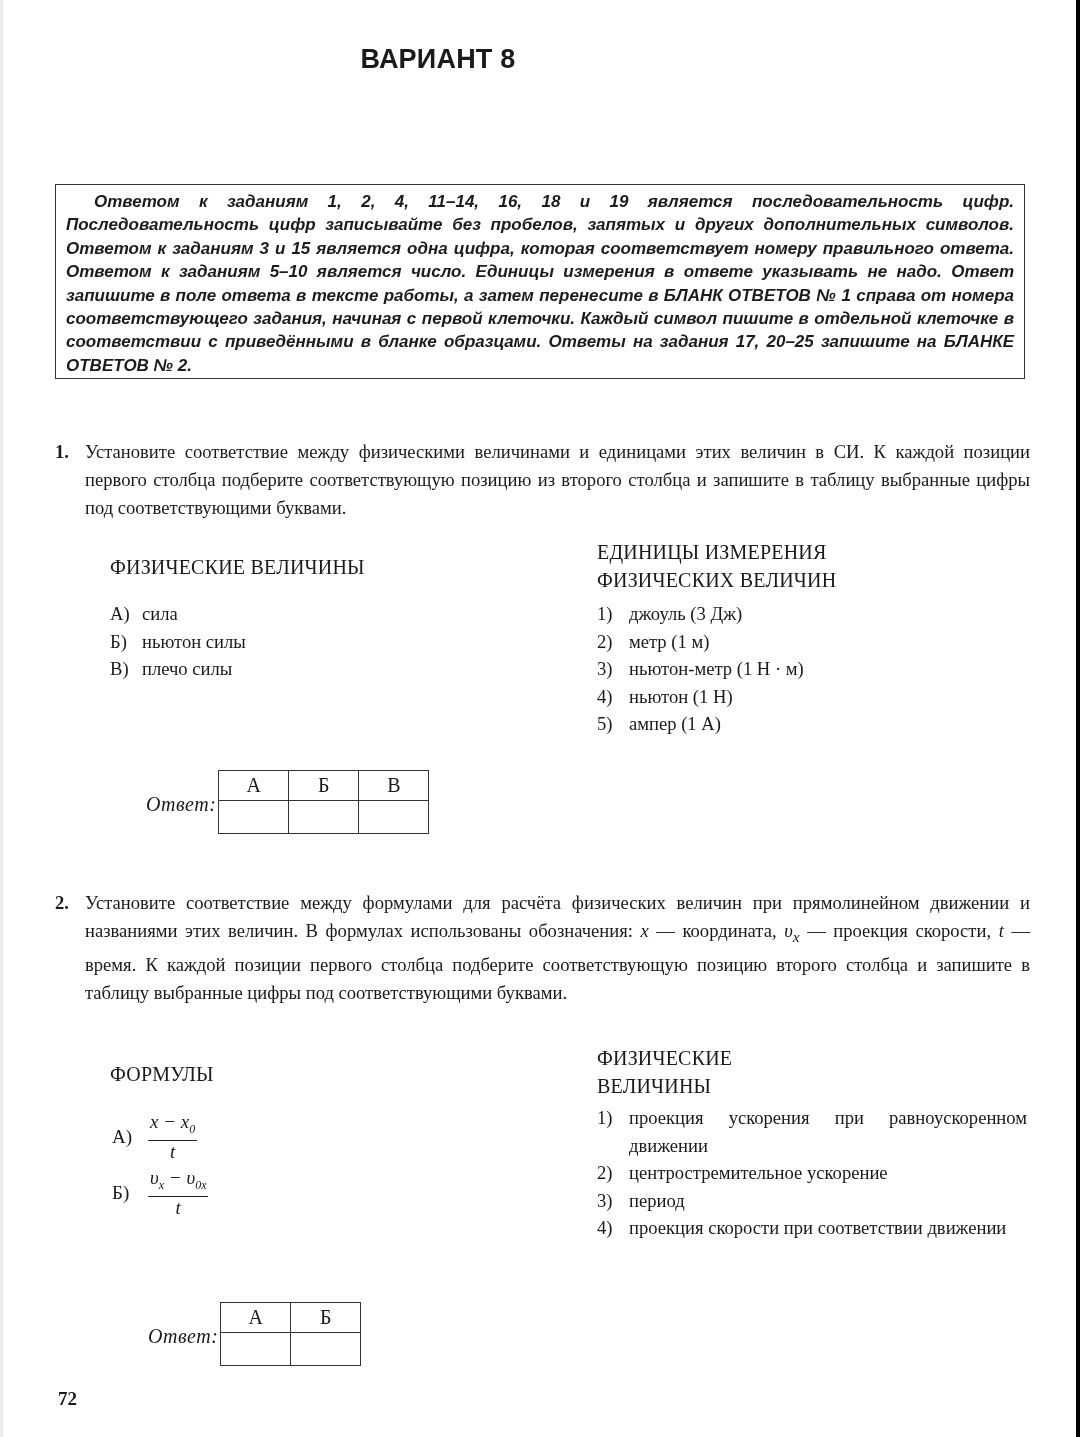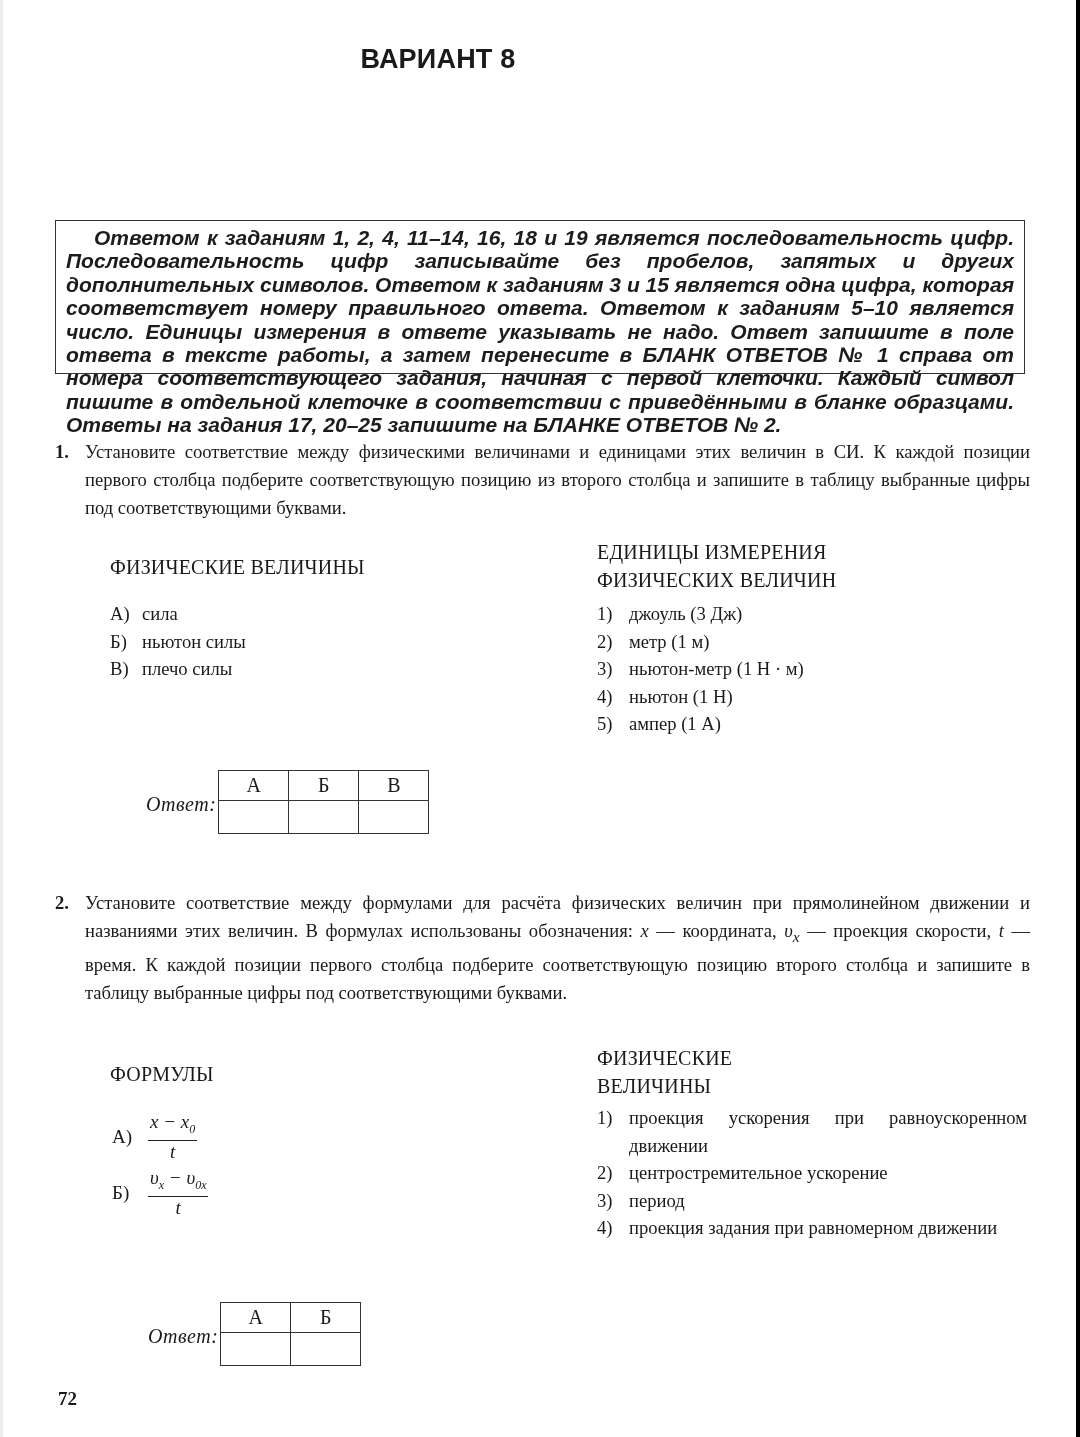--- a/index.html
+++ b/index.html
@@ -4,24 +4,24 @@
   <style>
     * { box-sizing: border-box; margin: 0; padding: 0; }
     html, body { width: 1080px; height: 1437px; background: #ffffff; overflow: hidden; }
     body { position: relative; color: #1a1a1a; font-family: "Liberation Serif", "DejaVu Serif", serif; }
     .right-edge { position: absolute; top: 0; right: 0; width: 4px; height: 1437px; background: #000; }
     .left-shade { position: absolute; top: 0; left: 0; width: 3px; height: 1437px; background: #ececec; }
 
     .title { position: absolute; top: 44px; left: 0; width: 876px; text-align: center;
       font-family: "Liberation Sans", "DejaVu Sans", sans-serif; font-weight: bold; font-size: 27px; letter-spacing: 0.2px; }
 
-    .instructions { position: absolute; top: 184px; left: 55px; width: 970px; height: 154px;
+    .instructions { position: absolute; top: 184px; left: 55px; width: 970px; height: 195px;
       border: 1.5px solid #333; padding: 5px 10px 0 10px;
       font-family: "Liberation Sans", "DejaVu Sans", sans-serif; font-style: italic; font-weight: bold;
-      font-size: 21px; line-height: 23.4px; text-align: justify; color: #1c1c1c; margin-top: 36px; }
+      font-size: 17px; line-height: 23.4px; text-align: justify; color: #1c1c1c; }
     .instructions p { text-indent: 28px; }
 
     .task { position: absolute; left: 55px; width: 975px; font-size: 18.6px; line-height: 28px; }
     .task-num { position: absolute; left: 0; top: 0; font-weight: bold; }
     .task-text { margin-left: 30px; text-align: justify; }
 
     .col-head { position: absolute; font-size: 20px; line-height: 28px; letter-spacing: 0.2px; }
     .list { position: absolute; font-size: 18.6px; line-height: 27.5px; }
     .list .item { display: flex; }
     .list .lbl { width: 32px; flex: none; }
@@ -157,21 +157,21 @@
   <div class="item">
       <span class="lbl">2)</span>
       <span class="txt">центростремительное ускорение</span>
     </div>
   <div class="item">
       <span class="lbl">3)</span>
       <span class="txt">период</span>
     </div>
   <div class="item">
       <span class="lbl">4)</span>
-      <span class="txt">проекция задания при равномерном движении</span>
+      <span class="txt">проекция скорости при соответствии движении</span>
     </div>
 </div>
 
 <div class="answer" style="left:112px; top:1302px;">
   <span class="answer-label">Ответ:</span>
   <table class="ans">
     <tbody>
         <tr class="h">
       <td>А</td>
       <td>Б</td>

